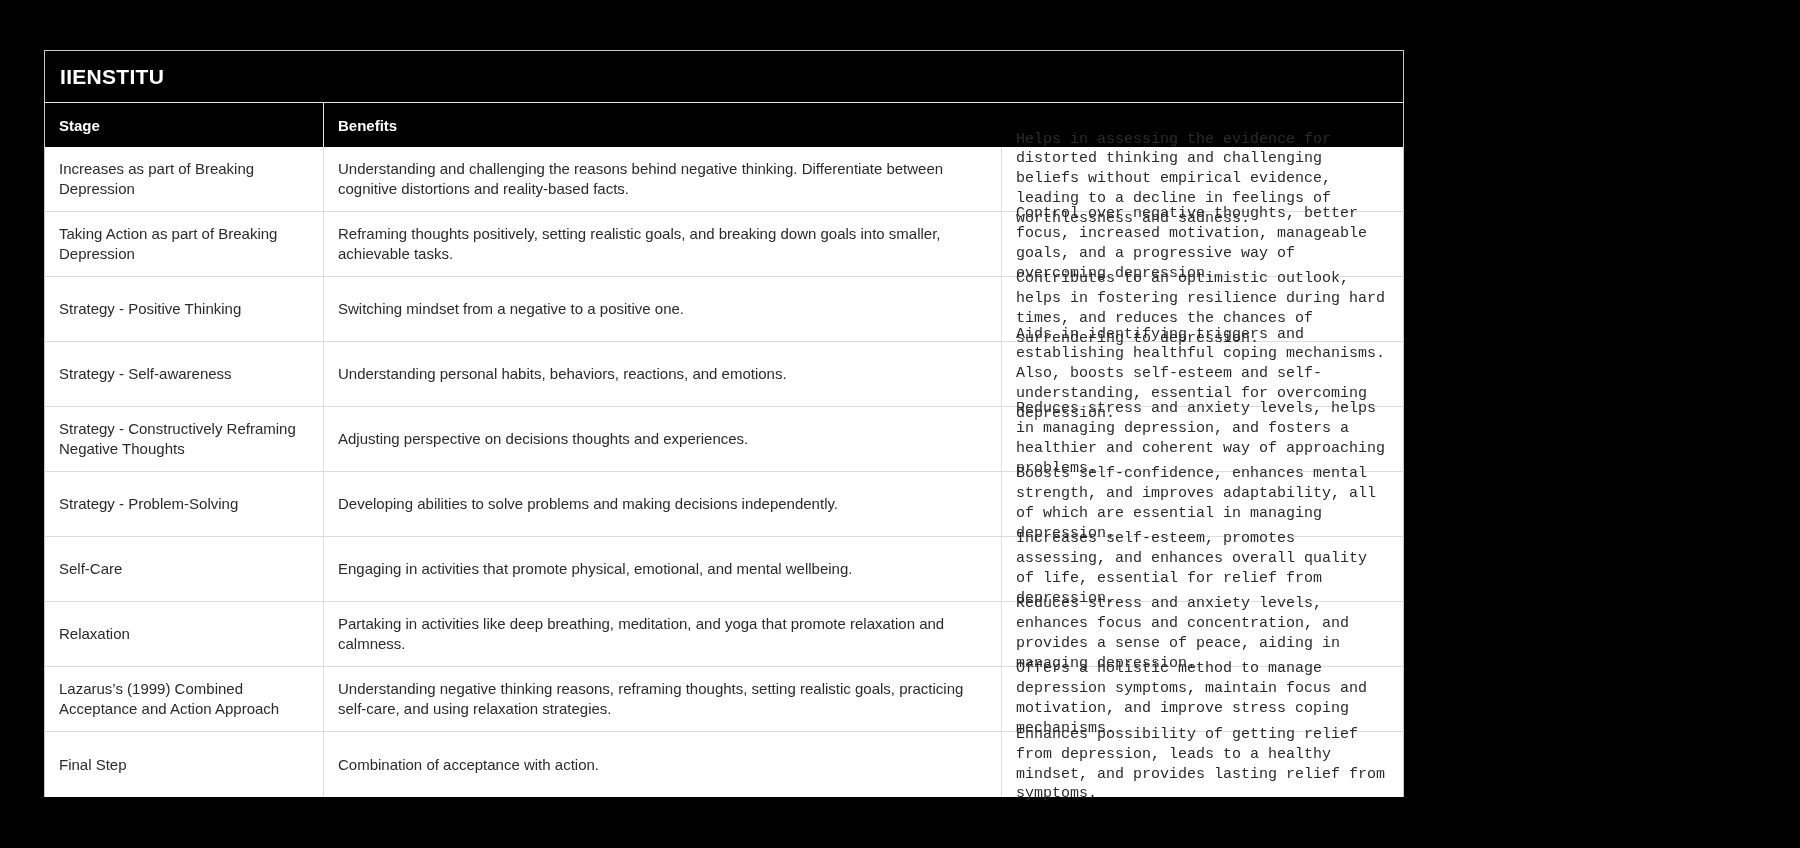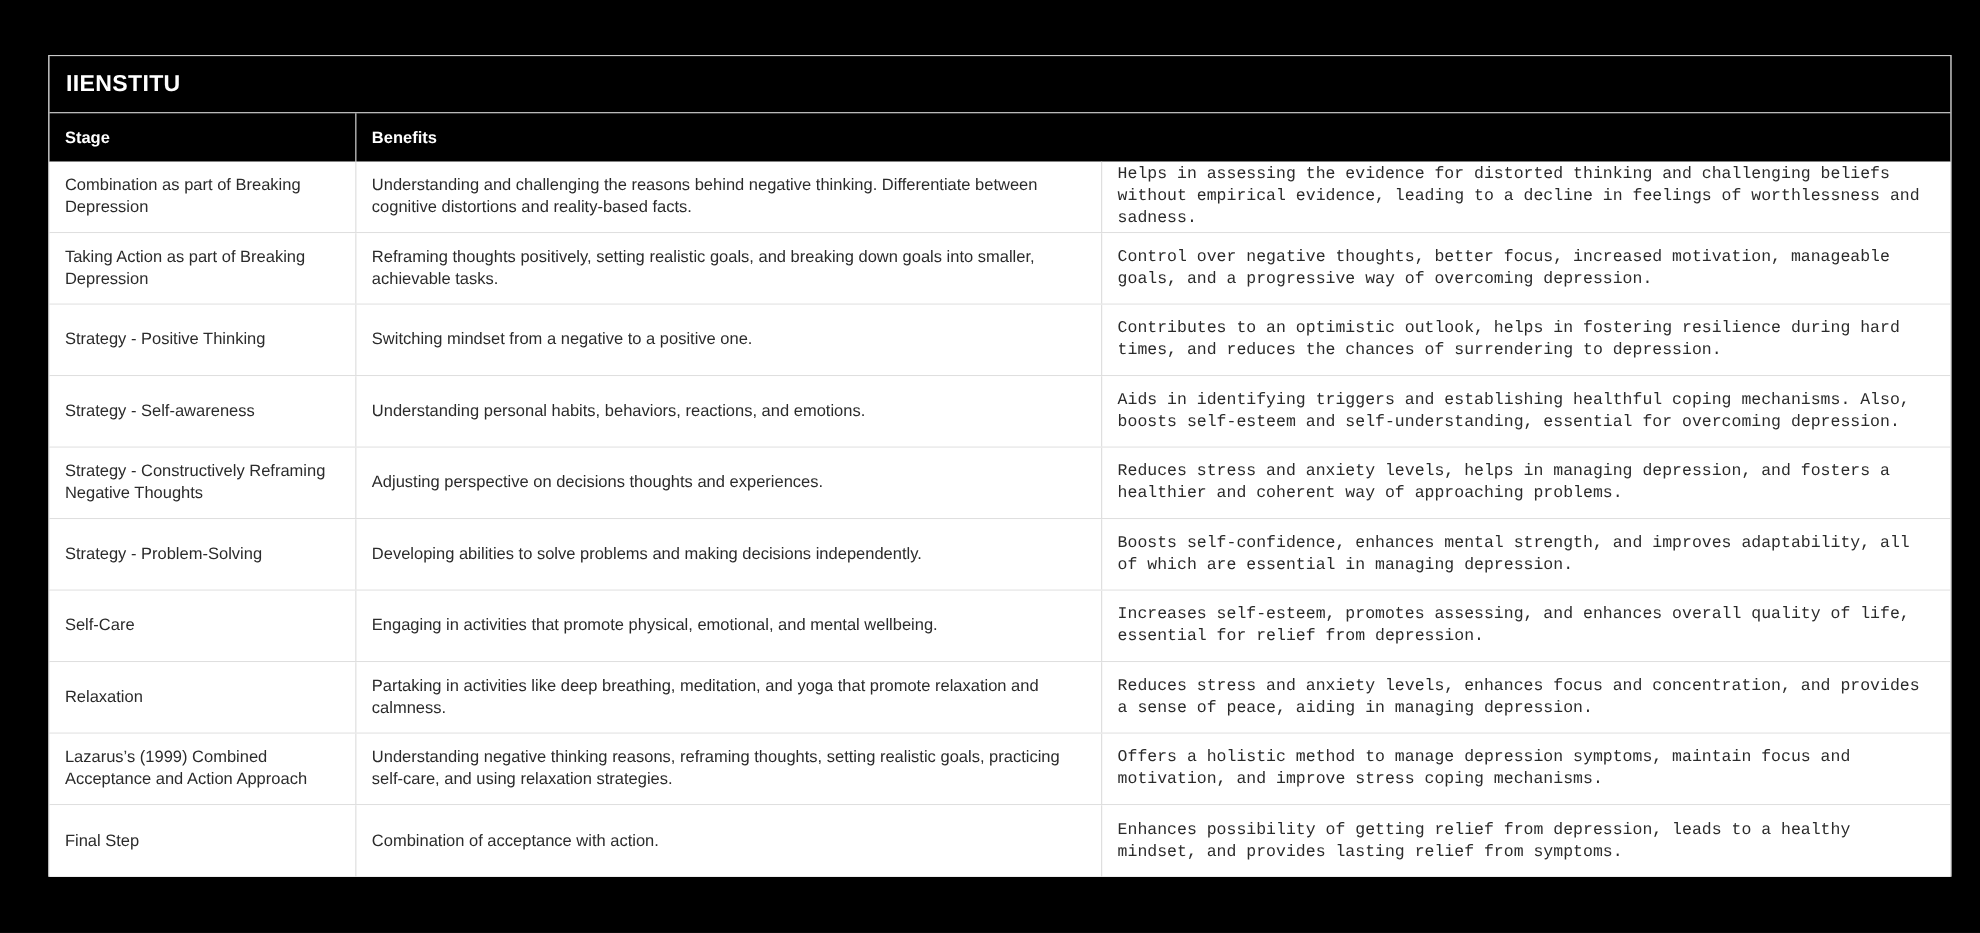--- a/index.html
+++ b/index.html
@@ -15,21 +15,21 @@
   * { margin: 0; padding: 0; box-sizing: border-box; }
   html, body {
     width: 1800px; height: 848px;
     background: var(--page-bg);
     font-family: "Liberation Sans", "DejaVu Sans", sans-serif;
     overflow: hidden;
   }
   .card {
     position: absolute;
     left: 44px; top: 50px;
-    width: 1730px; height: 747px;
+    width: 1360px; height: 747px;
     background: var(--card-bg);
     border: 1px solid var(--card-border);
   }
   .title-bar {
     height: 52px;
     background: var(--bar-bg);
     color: var(--bar-text);
     display: flex;
     align-items: center;
     padding: 0 15px;
@@ -83,21 +83,21 @@
 <div class="card">
   <div class="title-bar">
     <h1>IIENSTITU</h1>
   </div>
   <div class="header-row">
     <div class="cell col-stage">Stage</div>
     <div class="cell col-benefits">Benefits</div>
   </div>
   <div id="table-body">
   <div class="row">
-    <div class="cell col-stage">Combination as part of Breaking Depression</div>
+    <div class="cell col-stage">Increases as part of Breaking Depression</div>
     <div class="cell col-approach">Understanding and challenging the reasons behind negative thinking. Differentiate between cognitive distortions and reality-based facts.</div>
     <div class="cell col-benefits">Helps in assessing the evidence for distorted thinking and challenging beliefs without empirical evidence, leading to a decline in feelings of worthlessness and sadness.</div>
   </div>
 
   <div class="row">
     <div class="cell col-stage">Taking Action as part of Breaking Depression</div>
     <div class="cell col-approach">Reframing thoughts positively, setting realistic goals, and breaking down goals into smaller, achievable tasks.</div>
     <div class="cell col-benefits">Control over negative thoughts, better focus, increased motivation, manageable goals, and a progressive way of overcoming depression.</div>
   </div>
 

